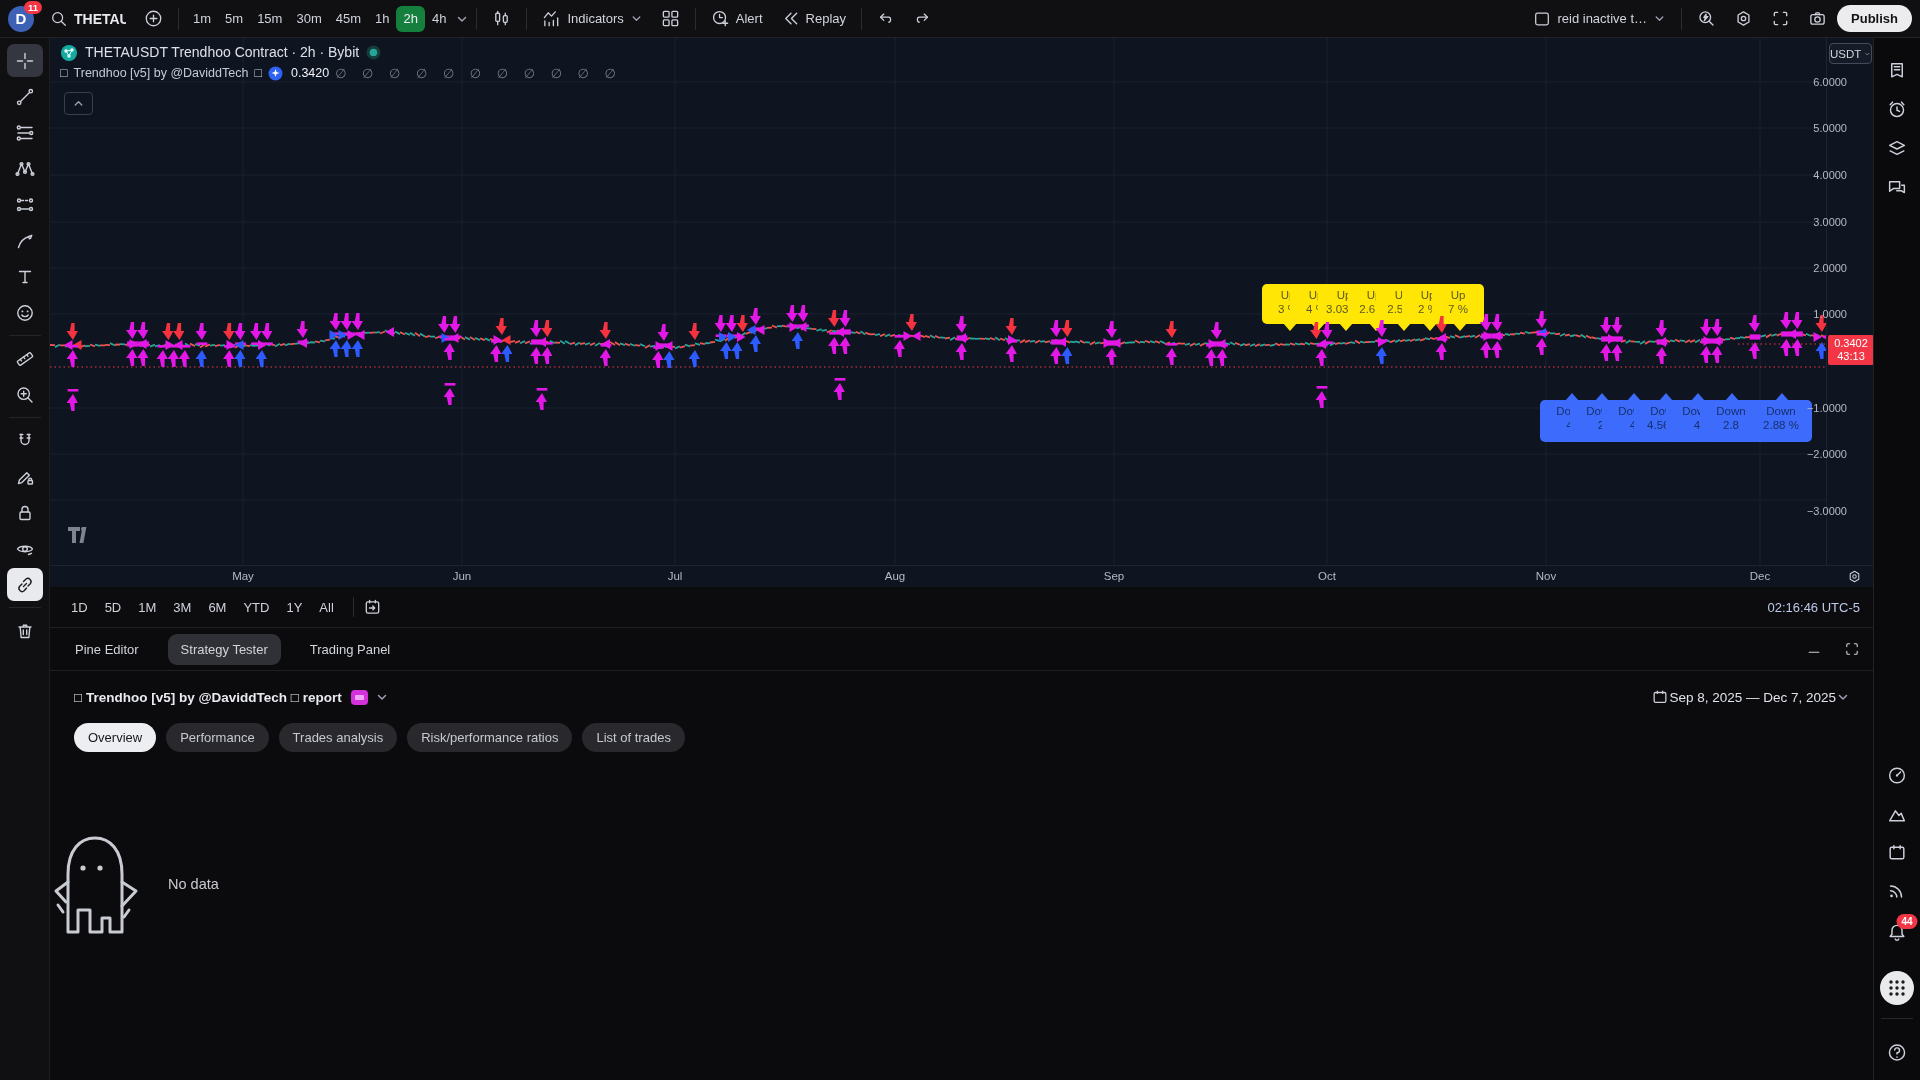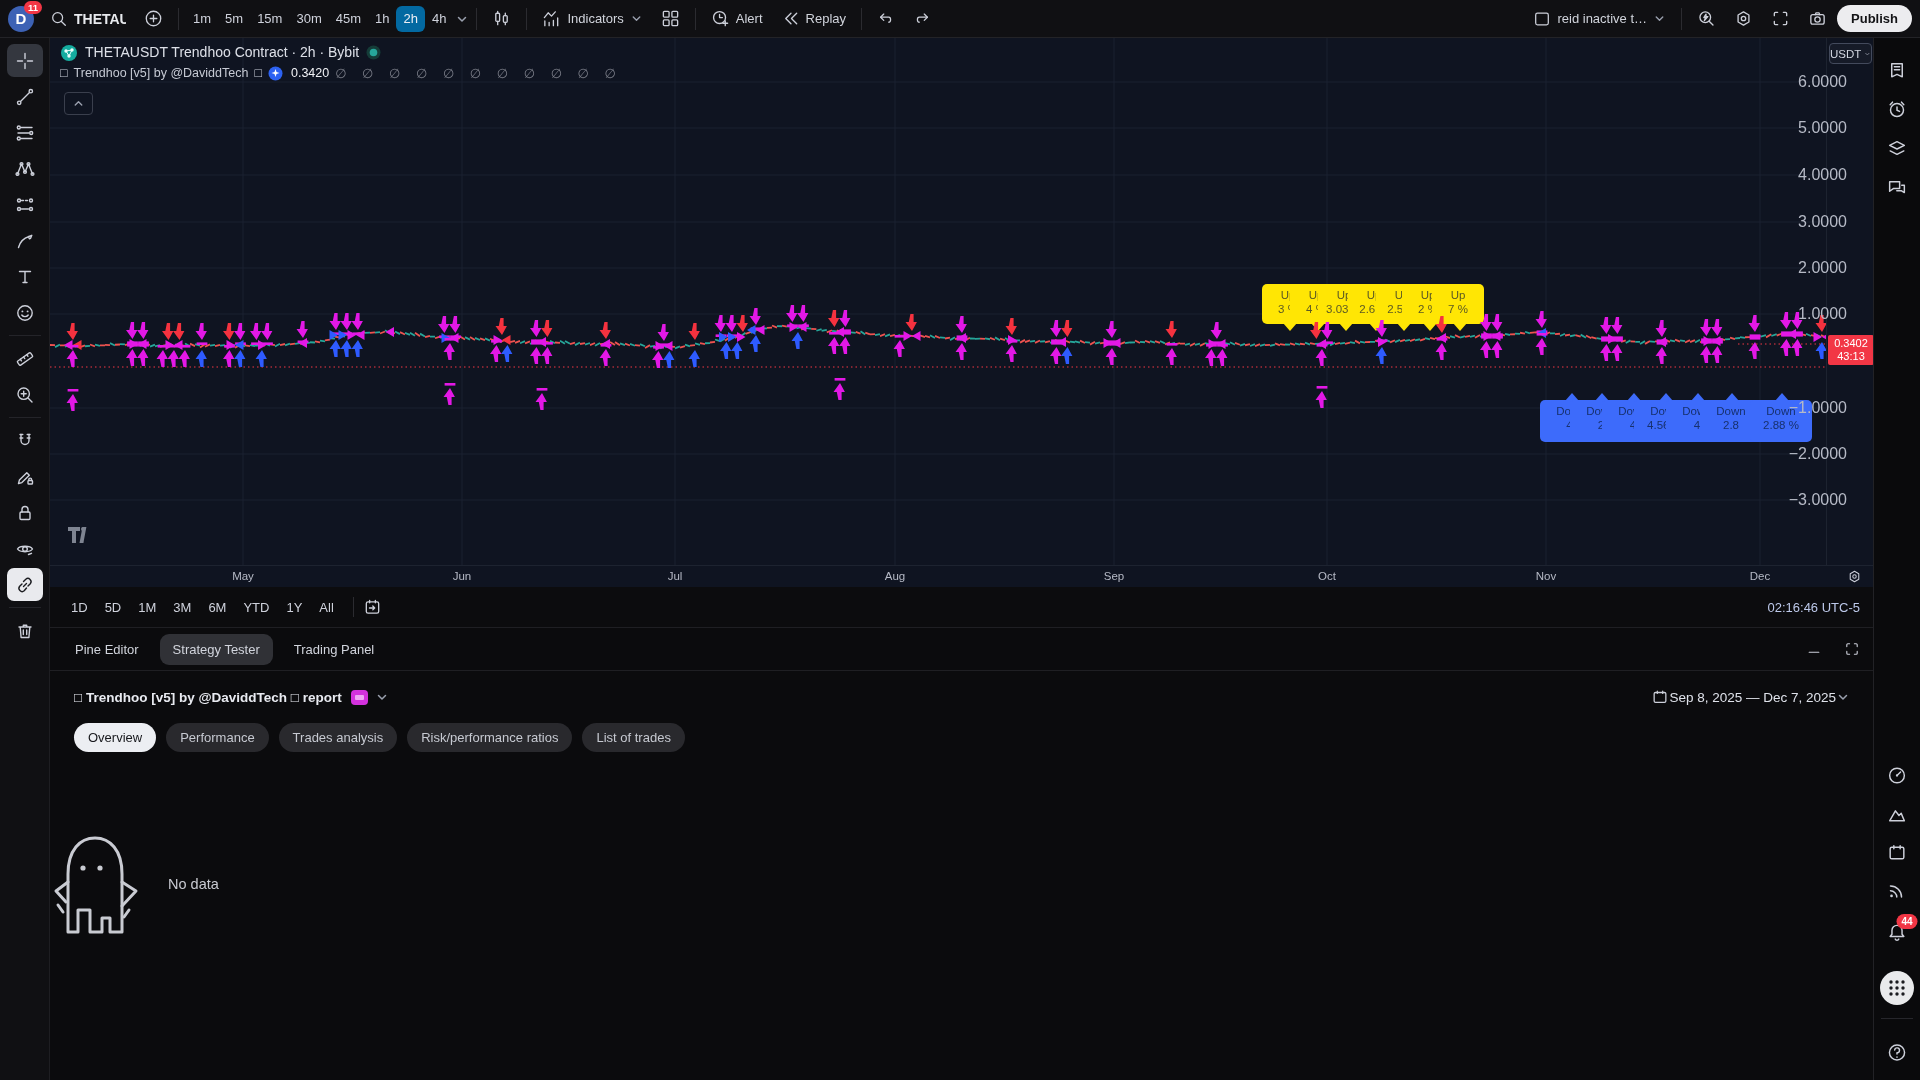--- a/index.html
+++ b/index.html
@@ -11,21 +11,21 @@
   #topbar{position:absolute;top:0;left:0;width:1920px;height:38px;background:#101013;
           border-bottom:1px solid #232327;box-sizing:border-box;display:flex;align-items:center;padding:0 8px;gap:2px;z-index:20}
   .tb-btn{display:flex;align-items:center;gap:6px;height:28px;padding:0 8px;border-radius:6px;font-size:13px;color:#d1d4dc;white-space:nowrap}
   .tb-div{width:1px;height:22px;background:#2b2b30;margin:0 5px}
   .avatar{position:relative;width:26px;height:26px;border-radius:50%;background:#3d62b5;color:#fff;
           display:flex;align-items:center;justify-content:center;font-size:15px;font-weight:bold;margin-right:6px}
   .avatar .bdg{position:absolute;top:-5px;right:-8px;background:#f23645;color:#fff;font-size:9.5px;font-weight:bold;
           border-radius:8px;padding:1px 4px;line-height:11px}
   .sym{font-weight:bold;font-size:14px;color:#e8eaee;max-width:52px;overflow:hidden}
   .tf{padding:0 7px;height:26px;display:flex;align-items:center;border-radius:6px;font-size:13px;color:#cfd2dc}
-  .tf.active{background:#0369a1;color:#eceef4}
+  .tf.active{background:#15803d;color:#eceef4}
   .spacer{flex:1}
   .publish{background:#ececef;color:#131316;font-size:13px;height:27px;padding:0 14px;border-radius:14px;
            display:flex;align-items:center;font-weight:bold}
   
   #ltb{position:absolute;left:0;top:38px;width:50px;height:1042px;background:#101013;border-right:1px solid #1e1e22;
        box-sizing:border-box;display:flex;flex-direction:column;align-items:center;padding-top:6px;gap:3px;z-index:15}
   .tool{width:36px;height:33px;display:flex;align-items:center;justify-content:center;border-radius:7px}
   .tool.active{background:#34373f}
   .tool.white{background:#e9eaee}
   .tool.white .ic{stroke:#1b1c20}
@@ -43,38 +43,38 @@
   .collapse-btn{position:absolute;left:14px;top:54px;width:27px;height:21px;border:1px solid #3a3f4d;border-radius:4px;
                 display:flex;align-items:center;justify-content:center;z-index:6;background:#0f1421}
   .tv-logo{position:absolute;left:18px;top:489px;z-index:2;opacity:.85}
   .upl,.dnl{position:absolute;border-radius:5px;text-align:center;font-size:11.5px;line-height:14px;padding-top:4px;box-sizing:border-box}
   .upl{background:#ffe604;color:#5c5a24;width:52px;height:40px}
   .dnl{background:#3d6bfb;color:#17316e;width:62px;height:42px}
   .upl:after{content:"";position:absolute;bottom:-7px;left:40%;border:7px solid transparent;border-bottom:none;border-top:8px solid #ffe604}
   .dnl:after{content:"";position:absolute;top:-7px;left:40%;border:7px solid transparent;border-top:none;border-bottom:8px solid #3d6bfb}
   
   .price-axis{position:absolute;left:1776px;top:0;width:26px;height:527px;background:#0f1421;border-left:1px solid #1d2330;box-sizing:border-box;z-index:5}
-  .pa-tick{position:absolute;right:5px;font-size:16px;color:#b6bac6;transform:translateY(-50%)}
+  .pa-tick{position:absolute;right:5px;font-size:11px;color:#b6bac6;transform:translateY(-50%)}
   .usdt-btn{position:absolute;top:5px;left:2px;width:43px;height:21px;border:1px solid #434a5c;border-radius:4px;
             color:#d2d6e0;font-size:11.5px;display:flex;align-items:center;justify-content:center;gap:3px;background:#161b28;box-sizing:border-box}
   .price-label{position:absolute;left:1px;width:46px;background:#f23645;color:#fff;font-size:11px;
                text-align:center;border-radius:2px;padding:2px 0;line-height:13px;z-index:6}
   
   .time-axis{position:absolute;left:0;top:527px;width:1824px;height:22px;border-top:1px solid #1d2330;box-sizing:border-box;z-index:5;background:#0f1421}
   .ta-month{position:absolute;top:4px;font-size:11.5px;color:#b6bac6;transform:translateX(-50%)}
   .ta-gear{position:absolute;right:12px;top:3px}
   
   #range-bar{position:absolute;left:50px;top:587px;width:1824px;height:41px;background:#0c0c0e;border-bottom:1px solid #1f1f23;
              box-sizing:border-box;display:flex;align-items:center;padding:0 14px;font-size:13px;color:#cfd2dc;z-index:10}
   .rb-item{padding:4px 7px;border-radius:4px;margin-right:3px}
   .rb-div{width:1px;height:20px;background:#2b2b30;margin:0 9px}
   .rb-clock{margin-left:auto;color:#bdc9ea;font-size:13px}
   
   #panel{position:absolute;left:50px;top:628px;width:1824px;height:452px;background:#0b0b0d;z-index:10}
-  .panel-tabs{height:42px;display:flex;align-items:center;padding:0 12px;gap:8px;border-bottom:1px solid #1f1f23;position:relative}
+  .panel-tabs{height:42px;display:flex;align-items:center;padding:0 12px;gap:16px;border-bottom:1px solid #1f1f23;position:relative}
   .ptab{font-size:13px;color:#d1d4dc;padding:8px 13px;border-radius:9px}
   .ptab.active{background:#303136}
   .win-ctl{position:absolute;right:14px;display:flex;gap:22px;align-items:center}
   .report-row{display:flex;align-items:center;padding:17px 24px 0;font-size:13.5px}
   .report-title{font-weight:bold;color:#e8eaf0}
   .rep-ic{width:17px;height:15px;border-radius:4px;background:#d431dd;margin:0 7px 0 9px;position:relative}
   .rep-ic:after{content:"";position:absolute;left:4px;top:5px;width:9px;height:5px;border-radius:1px;background:#f0a6f4}
   .report-date{margin-left:auto;display:flex;align-items:center;gap:0;color:#dfe2ea}
   .subtabs{display:flex;gap:10px;padding:17px 24px 0}
   .stab{height:29px;padding:0 14px;border-radius:15px;background:#29292d;color:#c6c9d1;font-size:13px;display:flex;align-items:center}
@@ -1067,21 +1067,21 @@
       </div>
       <div id="pa-ticks">
           <div class="pa-tick" style="top: 44px;">6.0000</div>
           <div class="pa-tick" style="top: 90px;">5.0000</div>
           <div class="pa-tick" style="top: 137px;">4.0000</div>
           <div class="pa-tick" style="top: 184px;">3.0000</div>
           <div class="pa-tick" style="top: 230px;">2.0000</div>
           <div class="pa-tick" style="top: 276px;">1.0000</div>
           <div class="pa-tick" style="top: 370px;">−1.0000</div>
           <div class="pa-tick" style="top: 416px;">−2.0000</div>
-          <div class="pa-tick" style="top: 462px;">−3.0000</div>
+          <div class="pa-tick" style="top: 473px;">−3.0000</div>
         </div>
       <div class="price-label" id="price-label" style="top: 297px;">
         <div>0.3402</div>
         <div>43:13</div>
       </div>
     </div>
 
     <div class="time-axis">
       <div id="ta-months">
           <div class="ta-month" style="left: 193px;">May</div>

